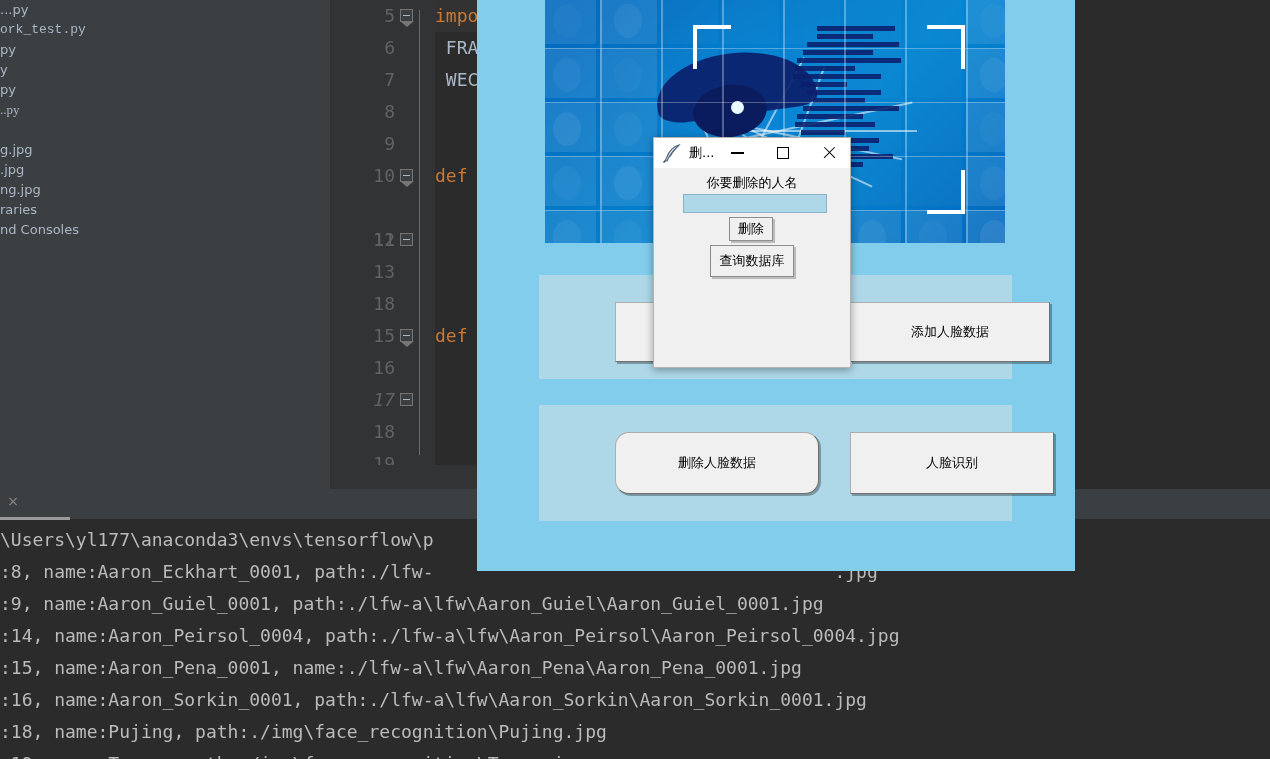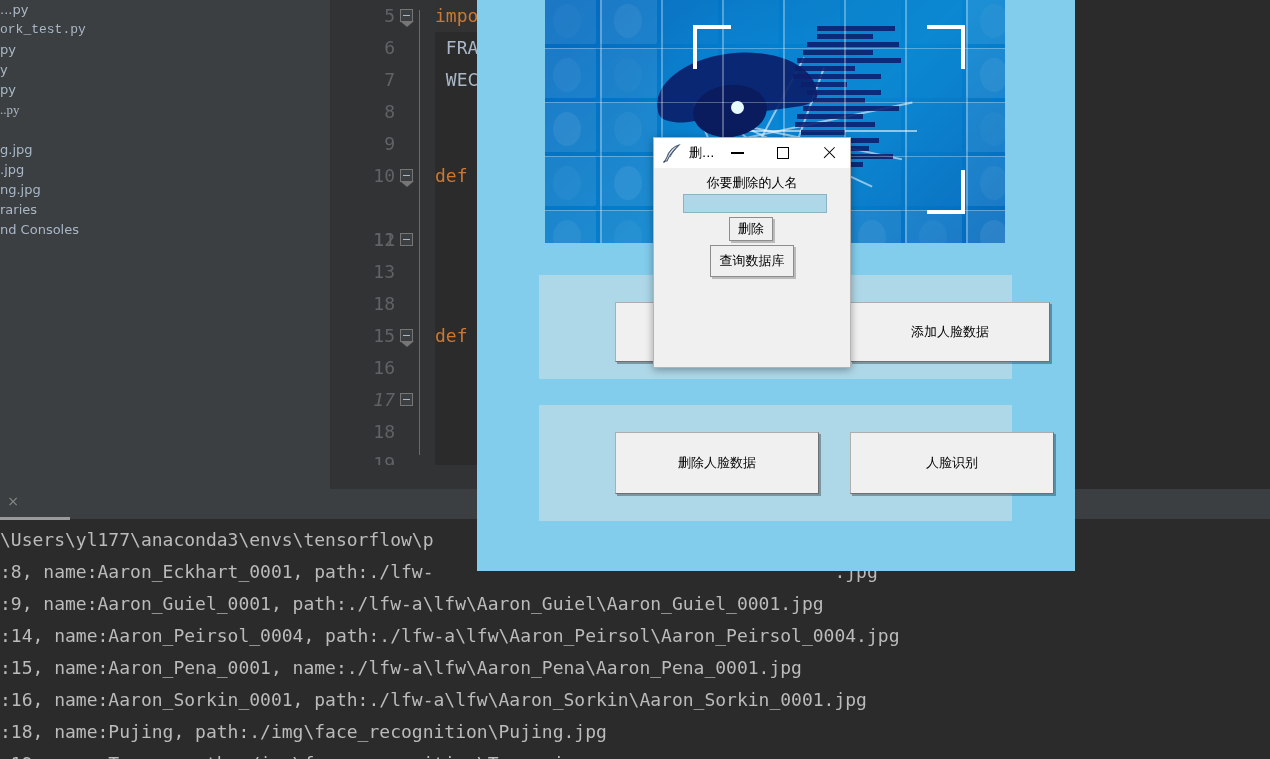--- a/index.html
+++ b/index.html
@@ -187,21 +187,21 @@
     border:1px solid #adadad;
     border-right-color:#707070; border-bottom-color:#707070;
     box-shadow: 2px 2px 0 rgba(0,0,0,0.30);
     color:#000; font-size:13px;
     display:flex; align-items:center; justify-content:center;
     font-family:"DejaVu Sans","Liberation Sans",sans-serif;
     box-sizing:border-box;
   }
   .btn-scan    { left:76px;  top:27px; width:200px; height:60px; }
   .btn-add     { left:311px; top:27px; width:200px; height:60px; }
-  .btn-del     { left:76px;  top:27px; width:204px; height:62px; }
+  .btn-del     { left:76px;  top:27px; width:204px; height:62px;border-radius:14px; }
   .btn-recog   { left:311px; top:27px; width:204px; height:62px; }
 
   
   .tk-dialog {
     position:absolute; left:653px; top:137px; width:198px; height:231px;
     background:#f0f0f0;
     border:1px solid #b4b4b4;
     box-shadow:0 2px 8px rgba(0,0,0,.35);
     box-sizing:border-box;
   }

